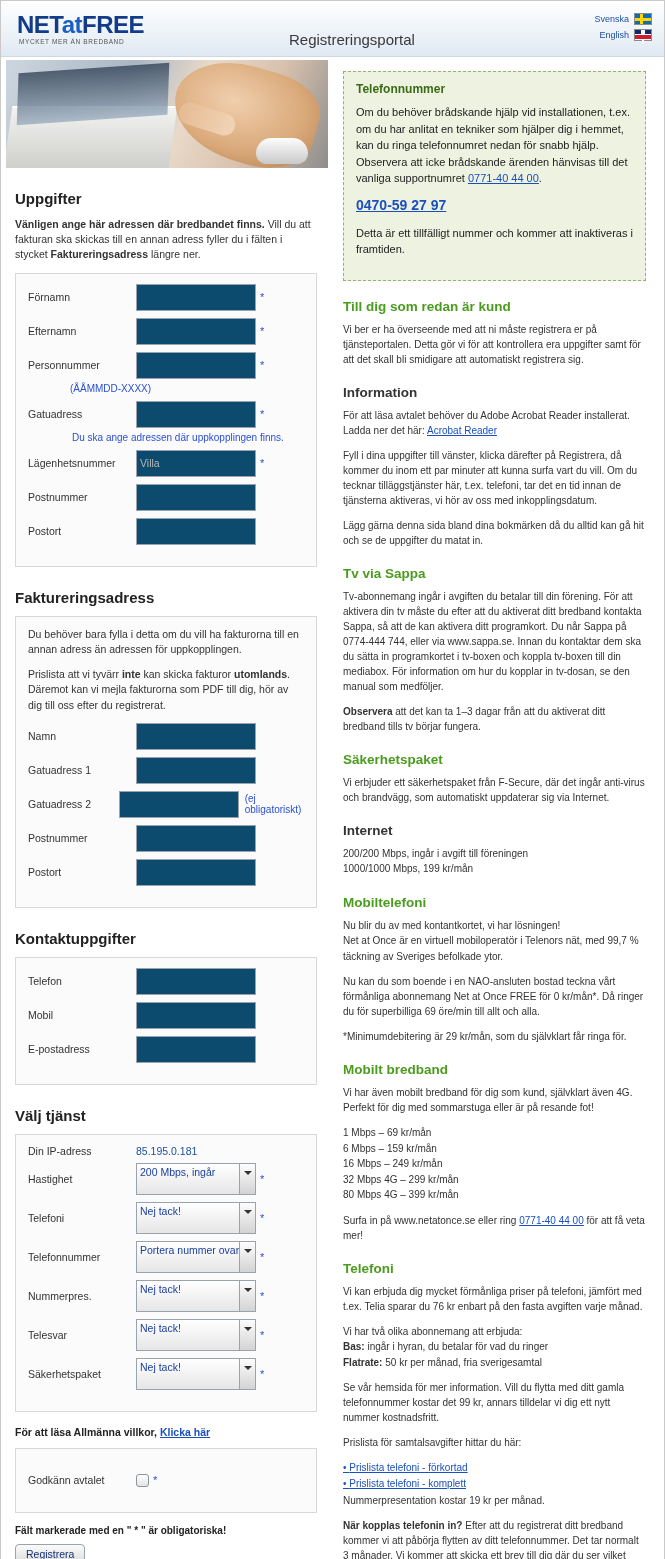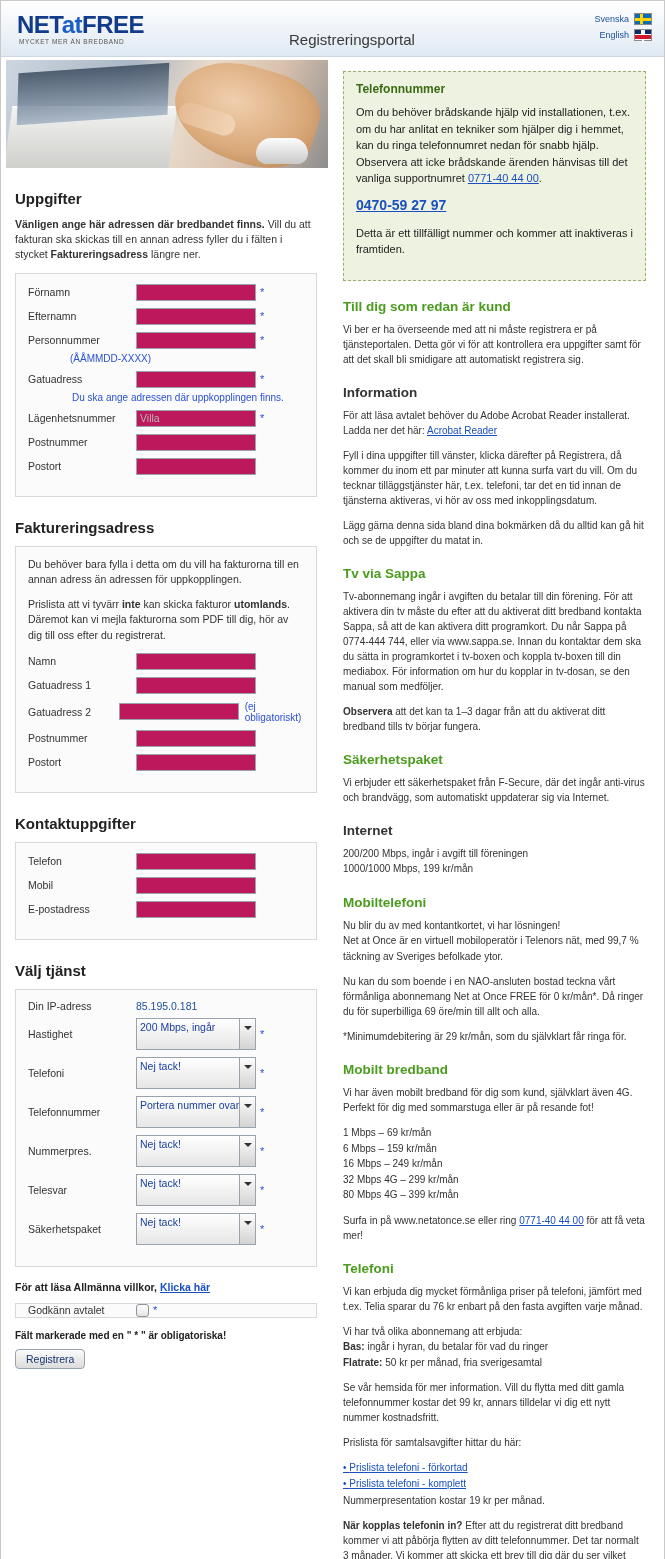--- a/index.html
+++ b/index.html
@@ -178,23 +178,23 @@
     align-items: center;
     margin-bottom: 7px;
   }
   .fld label {
     width: 108px;
     font-size: 10.5px;
     color: #333;
   }
   .fld input[type=text] {
     width: 120px;
-    height: 17px;
+    height: 27px;
     border: 1px solid #9aa3ad;
-    background: #be185d;
+    background: #0c4a6e;
     font-size: 10.5px;
     padding: 1px 3px;
     font-family: "Liberation Sans", sans-serif;
   }
   .fld input.grey { color: #b7b7b7; }
   .req { color: #2a4fd6; margin-left: 4px; font-size: 11px; }
   .hint {
     font-size: 10px;
     color: #2a4fd6;
     margin: -3px 0 7px 42px;
@@ -244,21 +244,21 @@
   .terms-line {
     font-size: 10.5px;
     font-weight: bold;
     margin: 14px 0 10px 0;
     color: #222;
   }
   .terms-line a { color: #1a4fbf; }
   .chk-box {
     border: 1px solid #d8d8d8;
     background: #fbfbfb;
-    padding: 0 12px;
+    padding: 25px 12px;
     display: flex;
     align-items: center;
   }
   .chk-box label { width: 108px; font-size: 10.5px; }
   .checkbox {
     width: 13px; height: 13px;
     border: 1px solid #8c939c;
     border-radius: 3px;
     background: linear-gradient(to bottom, #ffffff, #e4e4e4);
     display: inline-block;

